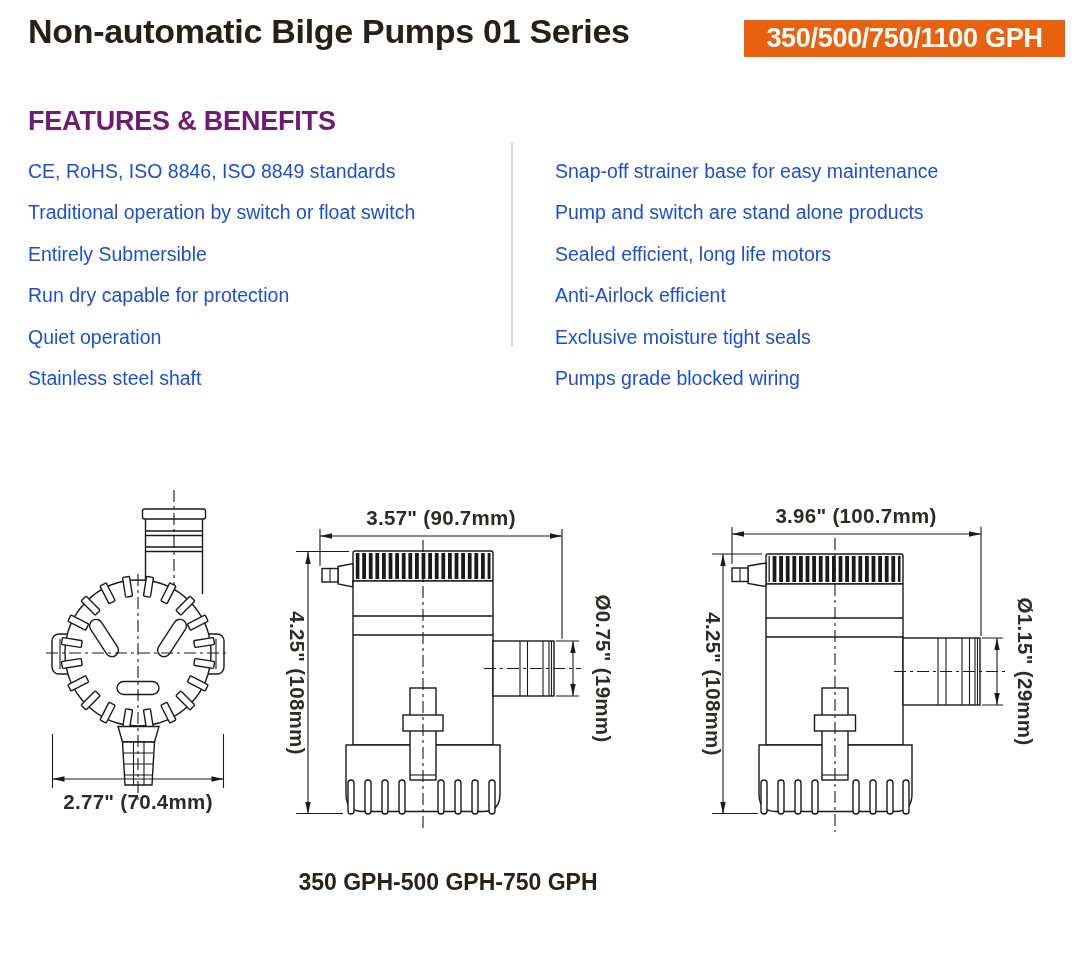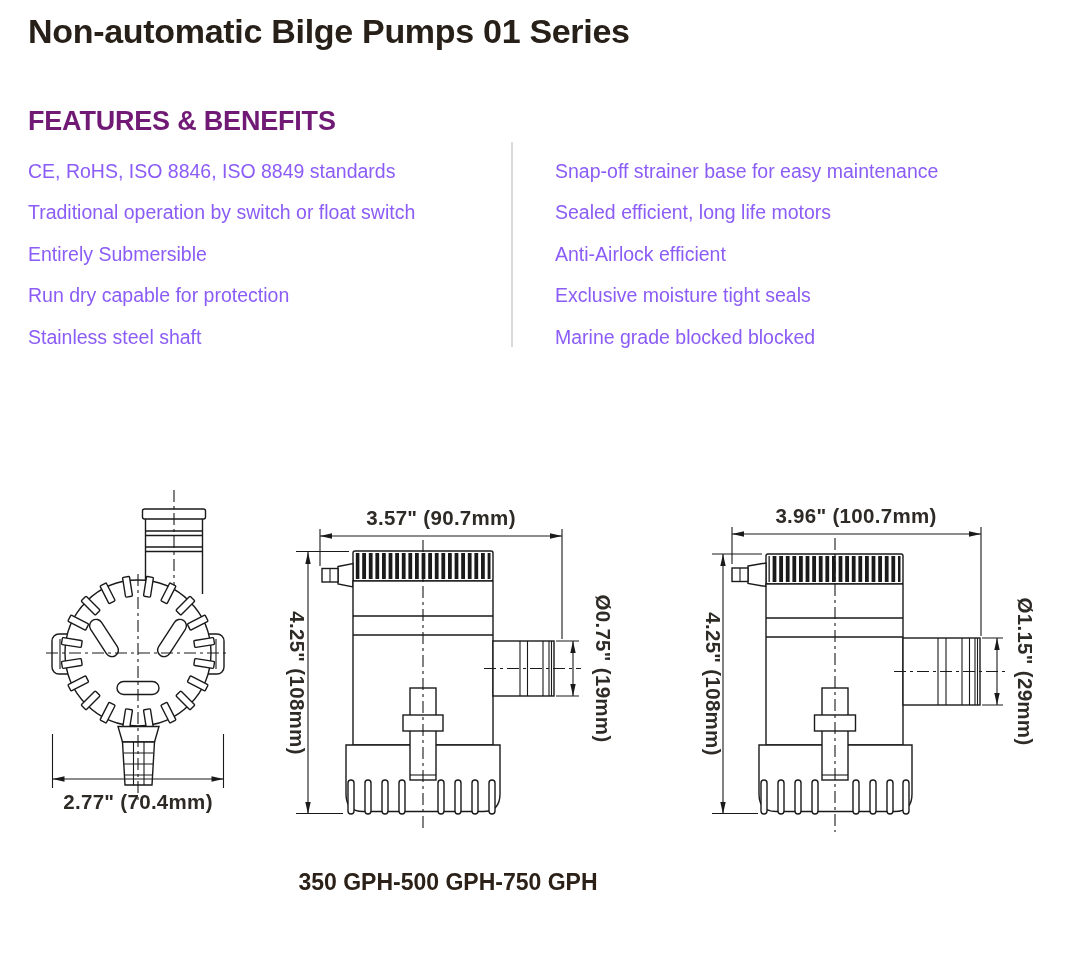--- a/index.html
+++ b/index.html
@@ -11,21 +11,21 @@
   .badge{position:absolute;left:744px;top:20px;width:321px;height:37px;
          background:#E8620E;color:#ffffff;font-size:27px;font-weight:700;
          display:flex;align-items:center;justify-content:center;white-space:nowrap;
          letter-spacing:-0.3px;}
 
   .features-heading{position:absolute;left:28px;top:106px;font-size:27px;font-weight:800;
          color:#701a75;letter-spacing:-0.2px;white-space:nowrap;}
   .feature-col{position:absolute;top:158px;display:flex;flex-direction:column;}
   .feature-col.left{left:28px;}
   .feature-col.right{left:555px;}
-  .feature-item{font-size:19.5px;line-height:26px;margin-bottom:15.4px;color:#8b5cf6;
+  .feature-item{font-size:19.5px;line-height:26px;margin-bottom:15.4px;color:#1d4ed8;
          white-space:nowrap;}
   .divider{position:absolute;left:511px;top:142px;width:2px;height:205px;background:#d9d9d9;}
 
   .drawing{position:absolute;}
   .drawing svg{display:block;}
   .dim{font-family:"Liberation Sans", sans-serif;font-size:20.5px;font-weight:600;
        fill:#2e2a26;letter-spacing:0.3px;}
   .pump-label{position:absolute;top:869px;font-size:23px;font-weight:700;color:#2b2118;
        text-align:center;white-space:nowrap;}
   .pump-label.small{left:283px;width:330px;}
@@ -36,38 +36,41 @@
   .cl{stroke:#1a1a1a;stroke-width:1.1;fill:none;stroke-dasharray:12 4 3 4;}
   .thin{stroke:#1a1a1a;stroke-width:1.1;fill:none;}
   .arr{fill:#1a1a1a;stroke:none;}
 </style>
 </head>
 <body>
 
 <div class="page">
 
   <div class="title">Non-automatic Bilge Pumps 01 Series</div>
+  <div class="badge">350/500/750/1100 GPH</div>
 
   <div class="features-heading">FEATURES &amp; BENEFITS</div>
   <div class="divider"></div>
 
   <div class="feature-col left">
     <div class="feature-item">CE, RoHS, ISO 8846, ISO 8849 standards</div>
     <div class="feature-item">Traditional operation by switch or float switch</div>
     <div class="feature-item">Entirely Submersible</div>
     <div class="feature-item">Run dry capable for protection</div>
+    <div class="feature-item">Quiet operation</div>
     <div class="feature-item">Stainless steel shaft</div>
   </div>
 
   <div class="feature-col right">
     <div class="feature-item">Snap-off strainer base for easy maintenance</div>
+    <div class="feature-item">Pump and switch are stand alone products</div>
     <div class="feature-item">Sealed efficient, long life motors</div>
     <div class="feature-item">Anti-Airlock efficient</div>
     <div class="feature-item">Exclusive moisture tight seals</div>
-    <div class="feature-item">Marine grade blocked blocked</div>
+    <div class="feature-item">Pumps grade blocked wiring</div>
   </div>
 
   <div class="drawing" style="left:18px;top:476px;">
     <svg width="240" height="352" viewBox="0 0 240 352">
 
       <rect class="lnw" x="124.5" y="33" width="63" height="10" rx="2"></rect>
       <path class="ln" d="M127.5 43 L127.5 118 M184.5 43 L184.5 118"></path>
       <path class="ln" d="M127.5 55 H184.5 M127.5 59.5 H184.5 M127.5 71 H184.5 M127.5 75.5 H184.5"></path>
       <path class="cl" d="M156 14 V112"></path>
 

